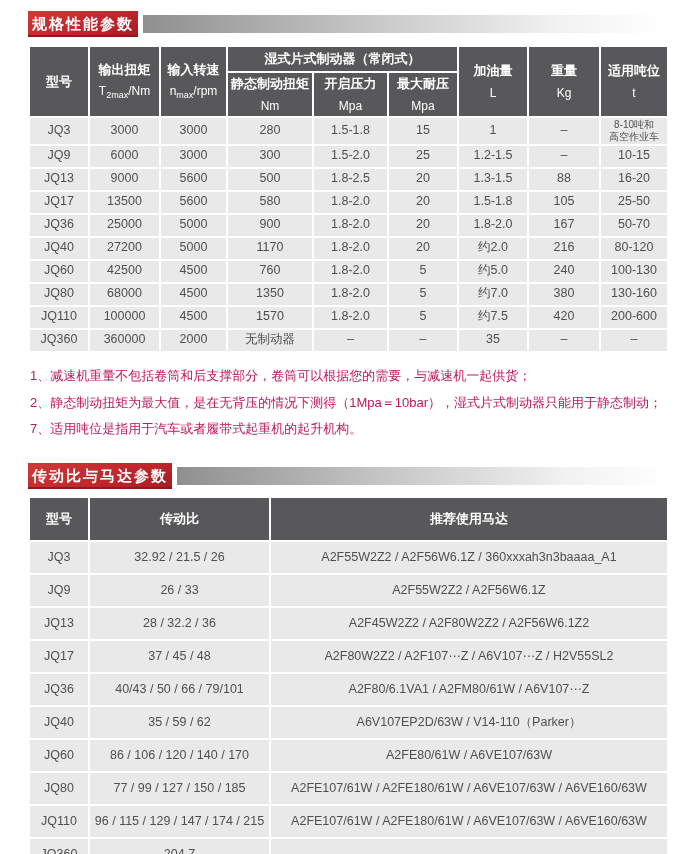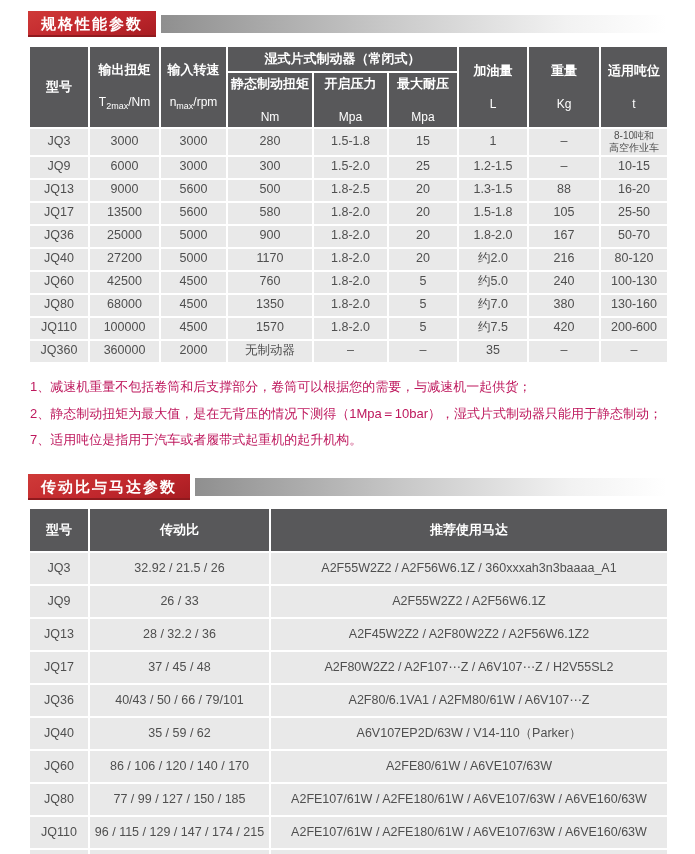--- a/index.html
+++ b/index.html
@@ -7,33 +7,33 @@
     width:695px;height:854px;background:#ffffff;position:relative;
     font-family:"Liberation Sans","DejaVu Sans",sans-serif;
     color:#4f4f4f;overflow:hidden;box-sizing:border-box;
     padding:10px 28px 0 28px;
   }
   
   .sec-head{display:flex;align-items:center;height:27px;}
   .badge{
     background:linear-gradient(160deg,#cf3a38 0%,#c1272d 55%,#a81d22 100%);
     color:#fff;font-weight:bold;font-size:15px;letter-spacing:2px;
-    padding:0 13px;height:26px;line-height:26px;
+    padding:0 4px;height:26px;line-height:26px;
     border-bottom:2px solid #8f1a1e;box-sizing:border-box;text-align:center;
   }
   .grad-bar{flex:1;height:18px;margin-left:5px;
     background:linear-gradient(to right,#8f8f8f 0%,#c9c9c9 45%,#f2f2f2 80%,#ffffff 100%);}
   
   table{border-collapse:collapse;table-layout:fixed;width:639px;}
   th,td{border:2px solid #ffffff;box-sizing:border-box;}
   thead th{
     background:#58585a;color:#ffffff;font-size:13px;font-weight:bold;
     text-align:center;vertical-align:middle;padding:2px 1px;line-height:1.35;
   }
-  .unit{font-size:12px;font-weight:normal;margin-top:16px;}
+  .unit{font-size:12px;font-weight:normal;margin-top:5px;}
   .unit sub{font-size:9px;}
   tbody td{
     background:#e9e9e9;color:#4f4f4f;font-size:12.5px;text-align:center;
     vertical-align:middle;padding:1px 2px;white-space:pre-line;line-height:1.25;
   }
   .spec tbody td{height:23px;}
   .spec .small-cell{font-size:10px;line-height:1.2;}
   .ratio thead th{height:44px;}
   .ratio tbody td{height:33px;}
   .dash-line{letter-spacing:-1px;color:#8a8a8a;}

